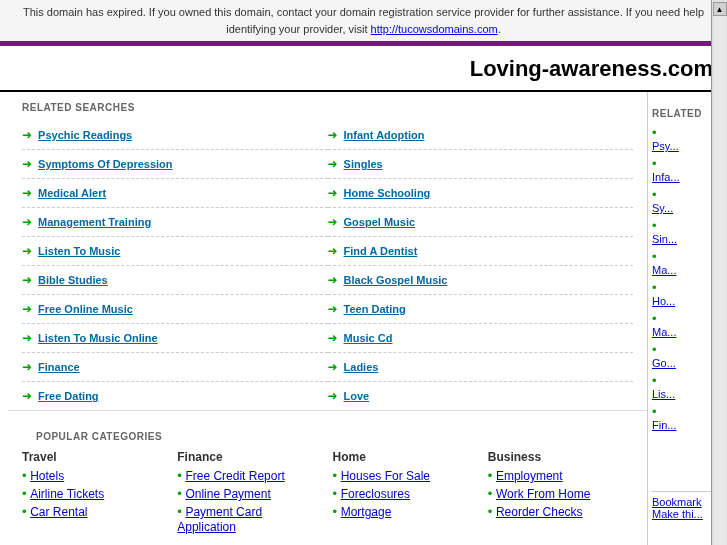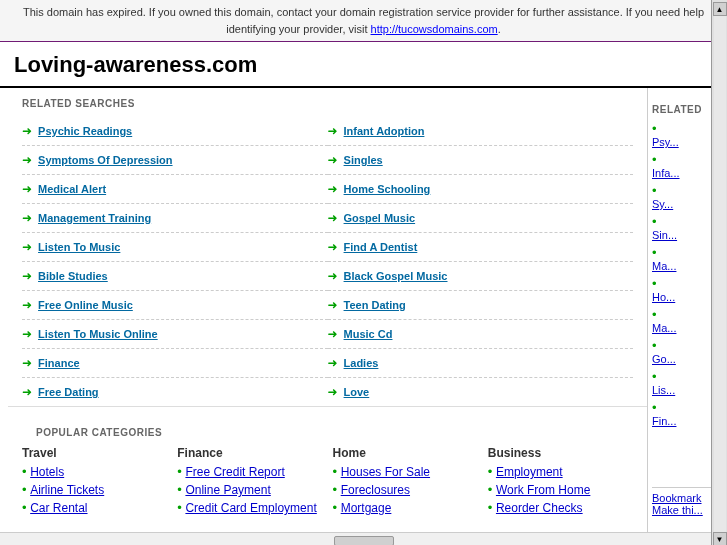--- a/index.html
+++ b/index.html
@@ -5,37 +5,38 @@
     * { margin: 0; padding: 0; box-sizing: border-box; }
     body {
       font-family: Arial, sans-serif;
       font-size: 13px;
       background: #fff;
       color: #000;
       overflow-x: hidden;
     }
     #top-bar {
       background: #f5f5f5;
-      border-bottom: 1px solid #701a75;
+      border-bottom: 5px solid #701a75;
       padding: 4px 8px;
       font-size: 11px;
       color: #333;
       text-align: center;
       line-height: 1.5;
     }
     #top-bar a {
       color: #00f;
       text-decoration: underline;
     }
     #site-title {
       padding: 10px 14px 8px 14px;
       font-size: 22px;
       font-weight: bold;
       color: #000;
       border-bottom: 2px solid #000;
+      text-align: right;
     }
     #main-layout {
       display: flex;
       width: 100%;
     }
     #left-panel {
       flex: 1;
       padding: 10px 0 0 8px;
       min-width: 0;
     }
@@ -306,21 +307,21 @@
               <li><a href="#">Airline Tickets</a></li>
               <li><a href="#">Car Rental</a></li>
             </ul>
           </div>
 
           <div class="popular-col">
             <h4>Finance</h4>
             <ul>
               <li><a href="#">Free Credit Report</a></li>
               <li><a href="#">Online Payment</a></li>
-              <li><a href="#">Credit Card Employment</a></li>
+              <li><a href="#">Payment Card Application</a></li>
             </ul>
           </div>
 
           <div class="popular-col">
             <h4>Home</h4>
             <ul>
               <li><a href="#">Houses For Sale</a></li>
               <li><a href="#">Foreclosures</a></li>
               <li><a href="#">Mortgage</a></li>
             </ul>

